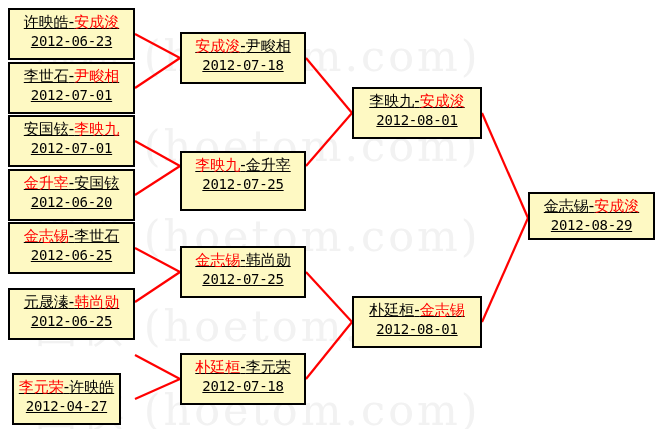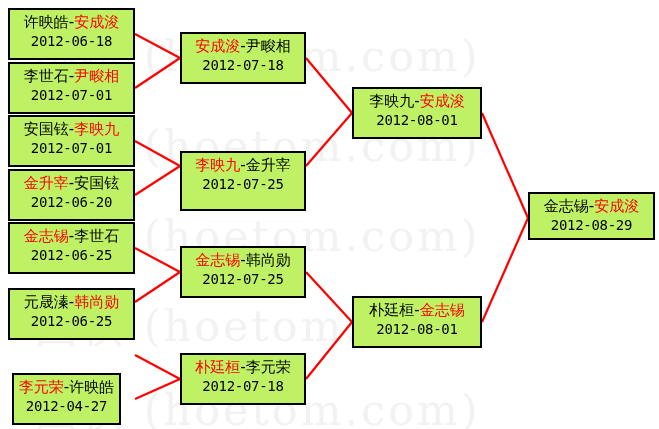--- a/index.html
+++ b/index.html
@@ -47,23 +47,24 @@
   #box-layer {
     position: absolute;
     left: 0; top: 0;
     width: 659px; height: 429px;
     z-index: 2;
   }
   .match-box {
     position: absolute;
     box-sizing: border-box;
     border: 2px solid #000000;
-    background: #bef264;
+    background: #fef9c3;
     text-align: center;
     padding-top: 3px;
+    text-decoration: underline;
   }
   .players {
     font-size: 15px;
     line-height: 19px;
     white-space: nowrap;
     font-family: "DejaVu Sans", "Liberation Sans", sans-serif;
   }
   .p-win  { color: #ff0000; }
   .p-lose { color: #000000; }
   .vs-dash { color: #000000; }
@@ -102,21 +103,21 @@
       <path d="M 306,166 L 352,113" stroke="#ff0000" stroke-width="2.2" fill="none"></path>
       <path d="M 306,272 L 352,322" stroke="#ff0000" stroke-width="2.2" fill="none"></path>
       <path d="M 306,379 L 352,322" stroke="#ff0000" stroke-width="2.2" fill="none"></path>
       <path d="M 482,113 L 528,218" stroke="#ff0000" stroke-width="2.2" fill="none"></path>
       <path d="M 482,322 L 528,218" stroke="#ff0000" stroke-width="2.2" fill="none"></path>
     </svg>
 
   <div id="box-layer">
       <div class="match-box" style="left: 8px; top: 8px; width: 127px; height: 52px; border-color: rgb(0, 0, 0);">
         <div class="players"><span class="p-lose" style="color: rgb(0, 0, 0);">许映皓</span><span class="vs-dash">-</span><span class="p-win" style="color: rgb(255, 0, 0);">安成浚</span></div>
-        <div class="match-date">2012-06-18</div>
+        <div class="match-date">2012-06-23</div>
       </div>
       <div class="match-box" style="left: 8px; top: 62px; width: 127px; height: 52px; border-color: rgb(0, 0, 0);">
         <div class="players"><span class="p-lose" style="color: rgb(0, 0, 0);">李世石</span><span class="vs-dash">-</span><span class="p-win" style="color: rgb(255, 0, 0);">尹畯相</span></div>
         <div class="match-date">2012-07-01</div>
       </div>
       <div class="match-box" style="left: 8px; top: 115px; width: 127px; height: 52px; border-color: rgb(0, 0, 0);">
         <div class="players"><span class="p-lose" style="color: rgb(0, 0, 0);">安国铉</span><span class="vs-dash">-</span><span class="p-win" style="color: rgb(255, 0, 0);">李映九</span></div>
         <div class="match-date">2012-07-01</div>
       </div>
       <div class="match-box" style="left: 8px; top: 169px; width: 127px; height: 52px; border-color: rgb(0, 0, 0);">

